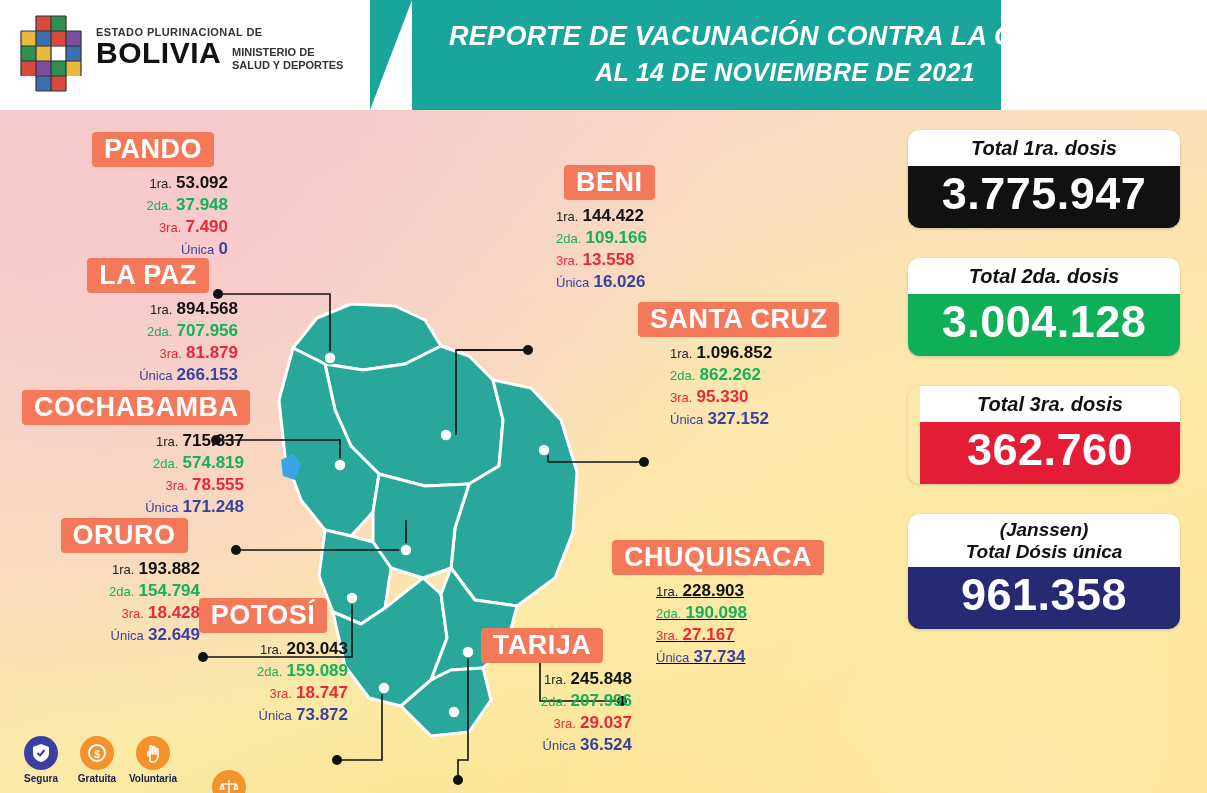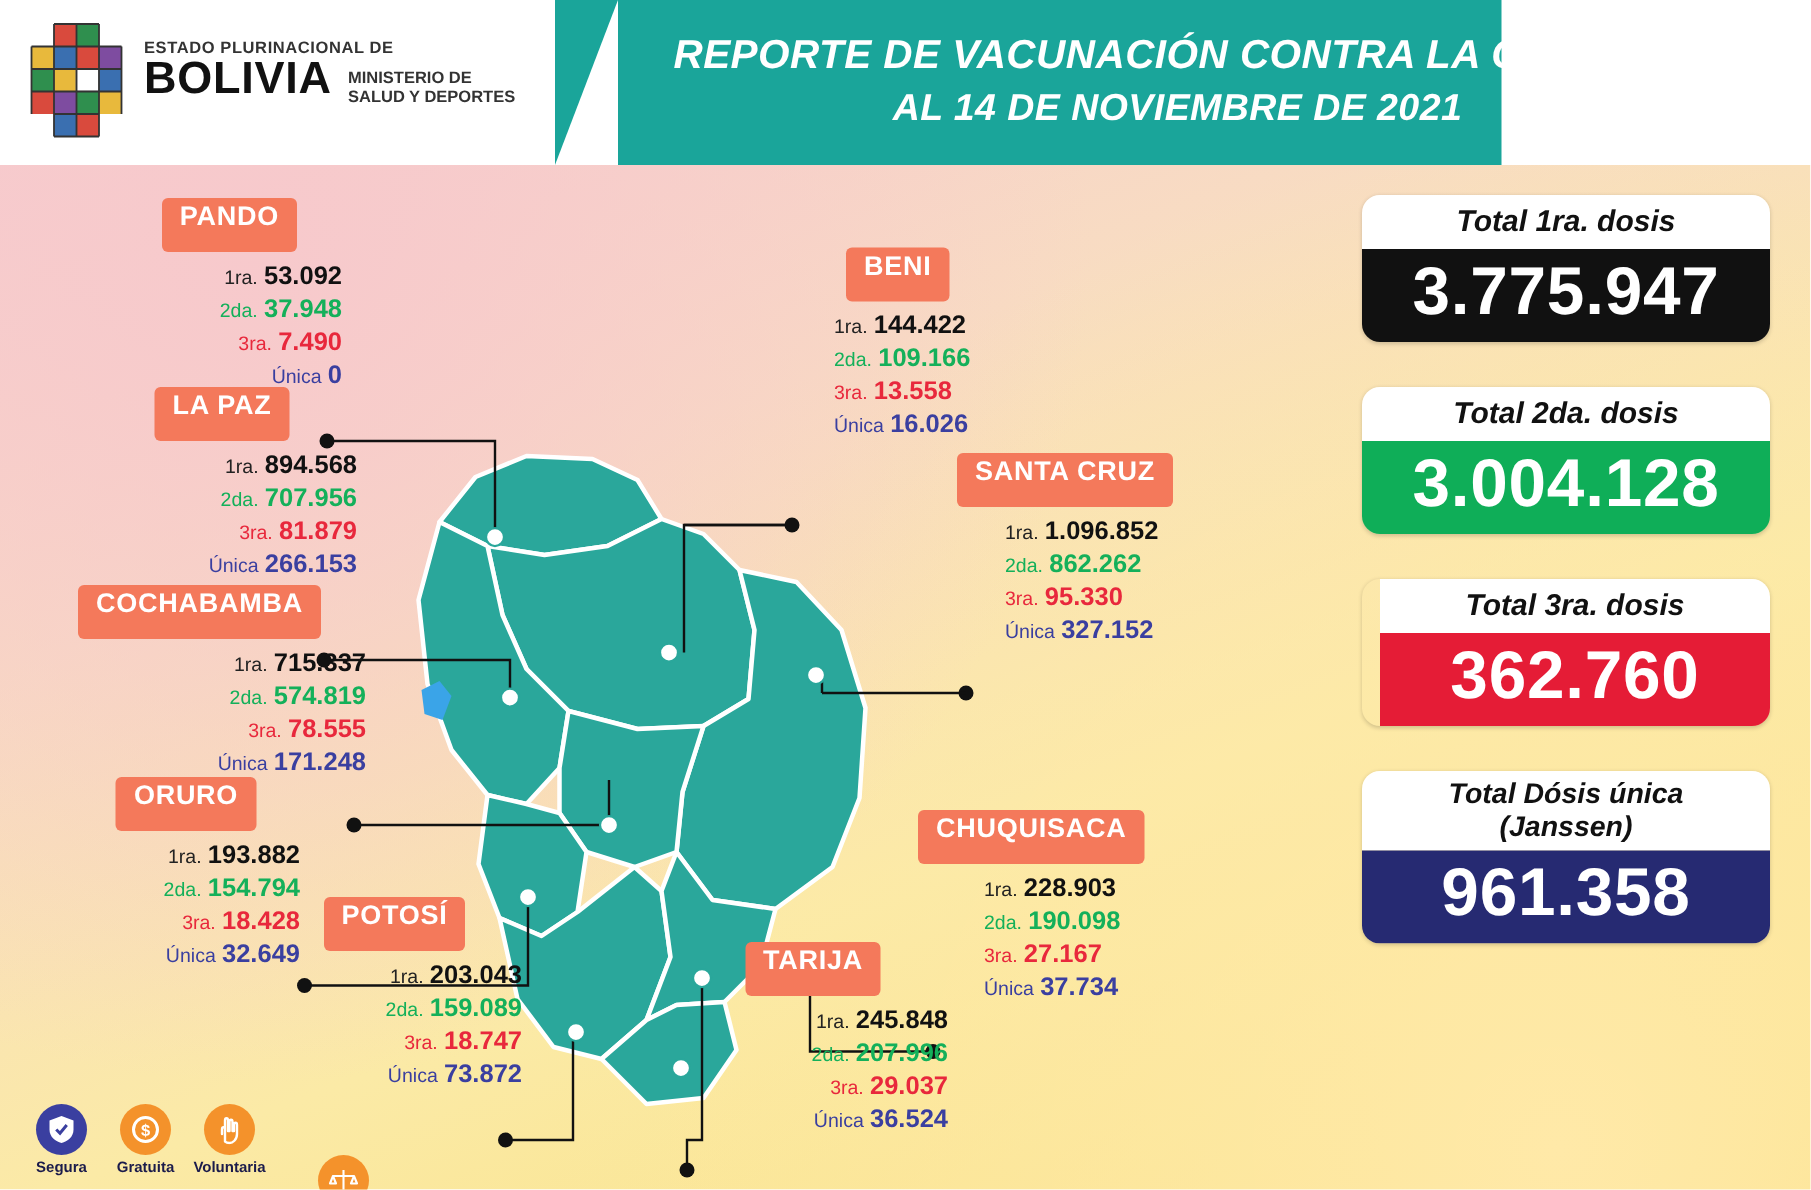--- a/index.html
+++ b/index.html
@@ -66,23 +66,23 @@
   
   #map { position: absolute; left: 255px; top: 150px; }
 
   
   .dept { position: absolute; }
   .dept-name {
     display: inline-block;
     background: #f4795b;
     color: #ffffff;
     font-weight: bold;
-    font-size: 18px;
+    font-size: 27px;
     letter-spacing: 0.5px;
-    padding: 2px 12px 13px 12px;
+    padding: 2px 12px 2px 12px;
     border-radius: 4px;
   }
   .dept.center { text-align: center; }
   .rows { margin-top: 5px; font-size: 15px; line-height: 21px; }
   .rows .r { white-space: nowrap; }
   .lbl { font-size: 13px; color: #222; }
   .val { font-weight: bold; font-size: 17px; }
   .v1 { color: #111111; }
   .v2 { color: #14b05a; }
   .v3 { color: #e8283c; }
@@ -325,21 +325,21 @@
     <div class="rows calign">
       <div class="r"><span class="lbl">1ra.</span> <span class="val v1">245.848</span></div>
       <div class="r"><span class="lbl l2c">2da.</span> <span class="val v2">207.996</span></div>
       <div class="r"><span class="lbl l3c">3ra.</span> <span class="val v3">29.037</span></div>
       <div class="r"><span class="lbl l4c">Única</span> <span class="val v4">36.524</span></div>
     </div>
   </div>
 
   <div class="dept" style="left:612px; top:430px; width:220px;">
     <div class="dept-name">CHUQUISACA</div>
-    <div class="rows" style="margin-left:44px;">
+    <div class="rows" style="margin-left:44px;text-decoration:underline;">
       <div class="r"><span class="lbl">1ra.</span> <span class="val v1">228.903</span></div>
       <div class="r"><span class="lbl l2c">2da.</span> <span class="val v2">190.098</span></div>
       <div class="r"><span class="lbl l3c">3ra.</span> <span class="val v3">27.167</span></div>
       <div class="r"><span class="lbl l4c">Única</span> <span class="val v4">37.734</span></div>
     </div>
   </div>
 
   <div class="total-card" style="left:908px; top:20px;">
     <div class="total-head">Total 1ra. dosis</div>
     <div class="total-val tv-black">3.775.947</div>
@@ -350,22 +350,22 @@
     <div class="total-val tv-green">3.004.128</div>
   </div>
 
   <div class="total-card" style="left:908px; top:276px;padding-left:12px;">
     <div class="total-head">Total 3ra. dosis</div>
     <div class="total-val tv-red">362.760</div>
   </div>
 
   <div class="total-card" style="left:908px; top:404px;">
     <div class="total-head two">
+      <div>(Janssen)</div>
       <div>Total Dósis única</div>
-      <div>(Janssen)</div>
     </div>
     <div class="total-val tv-navy">961.358</div>
   </div>
 
   <svg id="syringe" width="240" height="110" viewBox="0 0 240 110">
     <g transform="rotate(-12 120 55)">
       <rect x="18" y="36" width="14" height="34" fill="#e51c36"></rect>
       <rect x="30" y="30" width="18" height="46" fill="#3a3fa0"></rect>
       <rect x="46" y="26" width="132" height="54" rx="6" fill="#2aa79b" stroke="#3a3fa0" stroke-width="4"></rect>
       <rect x="178" y="40" width="16" height="26" fill="#3a3fa0"></rect>

